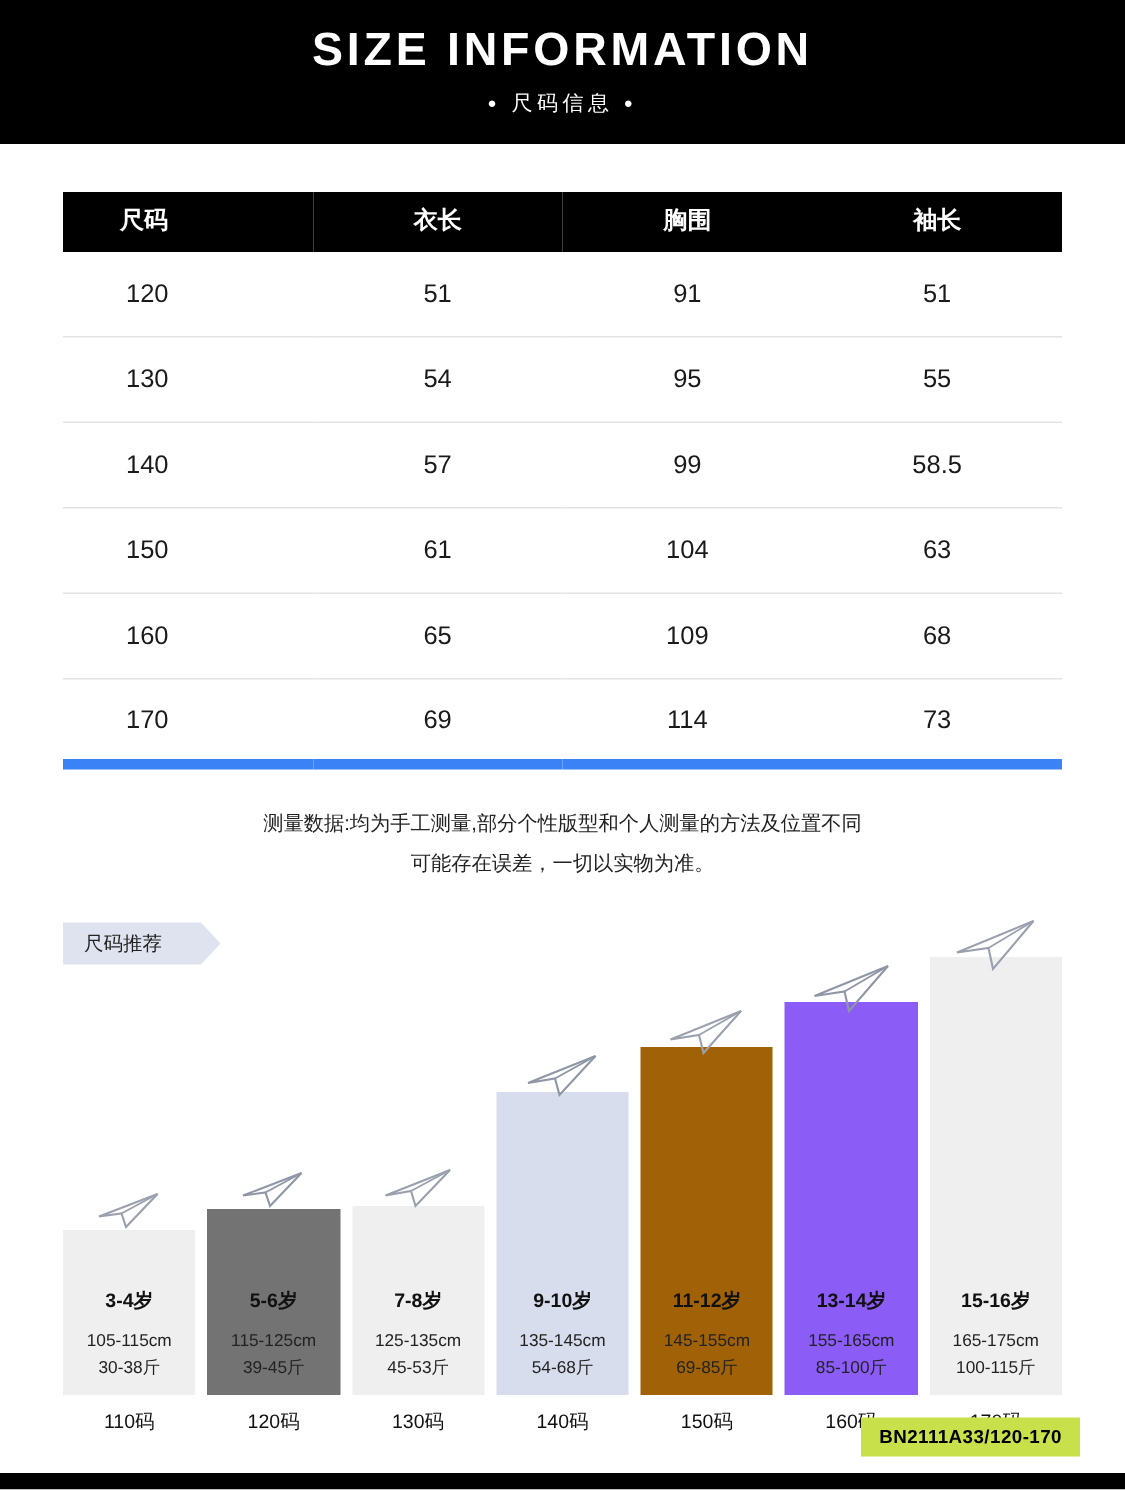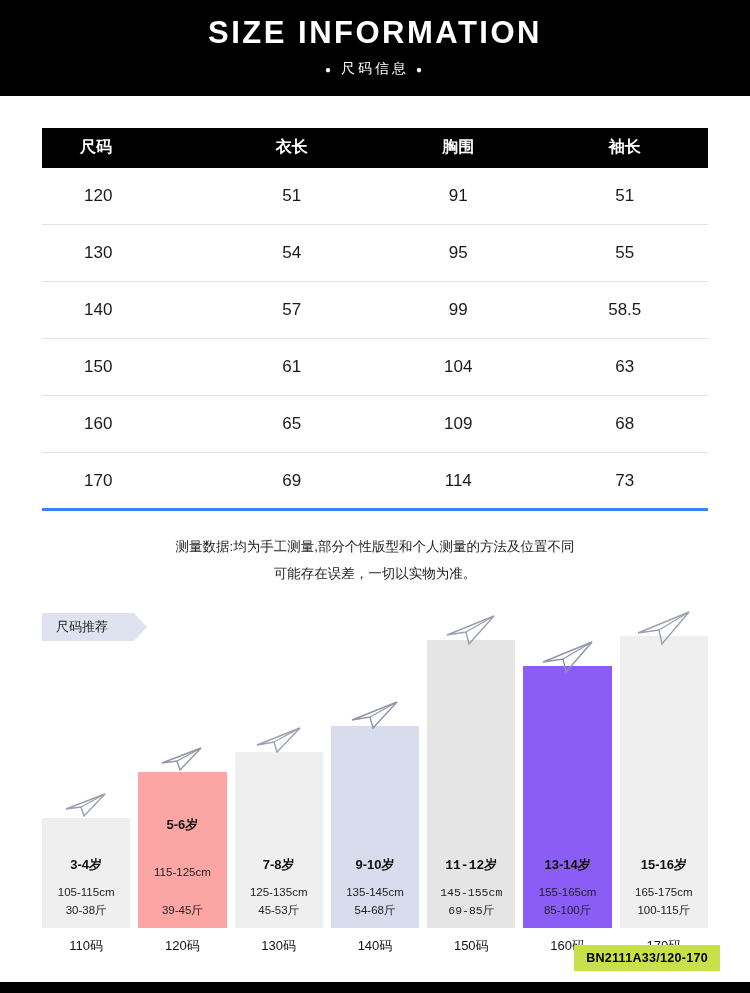--- a/index.html
+++ b/index.html
@@ -51,21 +51,21 @@
   }
   table.size-table thead th:first-child { text-align: left; padding-left: 38px; }
   table.size-table tbody td {
     height: 57px;
     font-size: 17px;
     text-align: center;
     border-bottom: 1px solid #e3e3e3;
     color: #1a1a1a;
   }
   table.size-table tbody td:first-child { text-align: left; padding-left: 42px; }
-  table.size-table tbody tr:last-child td { border-bottom: 3px solid #3b82f6; }
+  table.size-table tbody tr:last-child td { border-bottom: 7px solid #3b82f6; }
 
   
   .note {
     text-align: center;
     font-size: 13.5px;
     line-height: 2.0;
     color: #222;
     padding: 22px 36px 0;
   }
 
@@ -249,36 +249,36 @@
             </svg>
         </span>
         <div class="age">3-4岁</div>
         <div class="spec">105-115cm</div>
         <div class="spec">30-38斤</div>
       </div>
       <div class="code-label">110码</div>
     </div>
 
     <div class="col">
-      <div class="bar" style="height:156px; background:#fca5a5;gap:20px;">
+      <div class="bar" style="height:124px; background:#737373;">
         <span class="plane">
           <svg width="44" height="26" viewBox="0 0 44 26">
               <path d="M2 17 L41 2 L20 24 L17 15 Z" fill="none" stroke="#8f96a6" stroke-width="1.4"></path>
               <path d="M17 15 L41 2" fill="none" stroke="#8f96a6" stroke-width="1.2"></path>
             </svg>
         </span>
         <div class="age">5-6岁</div>
         <div class="spec">115-125cm</div>
         <div class="spec">39-45斤</div>
       </div>
       <div class="code-label">120码</div>
     </div>
 
     <div class="col">
-      <div class="bar" style="height:176px; background:#efefef;">
+      <div class="bar" style="height:126px; background:#efefef;">
         <span class="plane">
           <svg width="48" height="28" viewBox="0 0 48 28">
               <path d="M2 19 L45 2 L22 26 L19 16 Z" fill="none" stroke="#9aa0ad" stroke-width="1.4"></path>
               <path d="M19 16 L45 2" fill="none" stroke="#9aa0ad" stroke-width="1.2"></path>
             </svg>
         </span>
         <div class="age">7-8岁</div>
         <div class="spec">125-135cm</div>
         <div class="spec">45-53斤</div>
       </div>
@@ -294,21 +294,21 @@
             </svg>
         </span>
         <div class="age">9-10岁</div>
         <div class="spec">135-145cm</div>
         <div class="spec">54-68斤</div>
       </div>
       <div class="code-label">140码</div>
     </div>
 
     <div class="col">
-      <div class="bar" style="height:288px; background:#e5e5e5;font-family:Liberation Mono, monospace;">
+      <div class="bar" style="height:232px; background:#a16207;">
         <span class="plane">
           <svg width="52" height="32" viewBox="0 0 52 32">
               <path d="M2 21 L49 2 L24 30 L21 18 Z" fill="none" stroke="#9aa0ad" stroke-width="1.4"></path>
               <path d="M21 18 L49 2" fill="none" stroke="#9aa0ad" stroke-width="1.2"></path>
             </svg>
         </span>
         <div class="age">11-12岁</div>
         <div class="spec">145-155cm</div>
         <div class="spec">69-85斤</div>
       </div>

